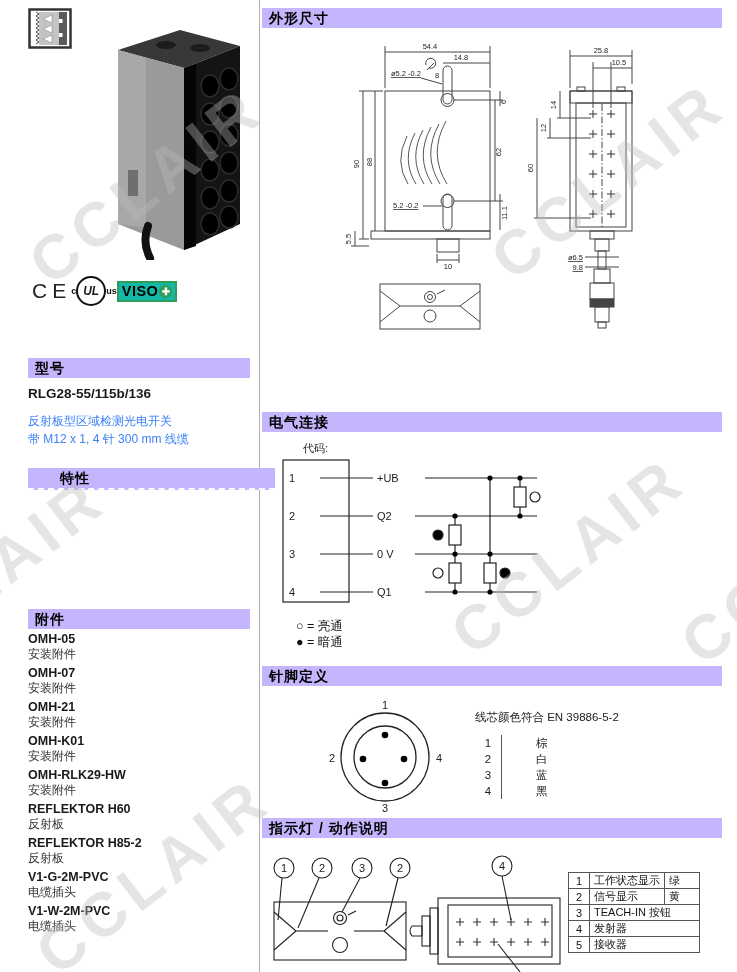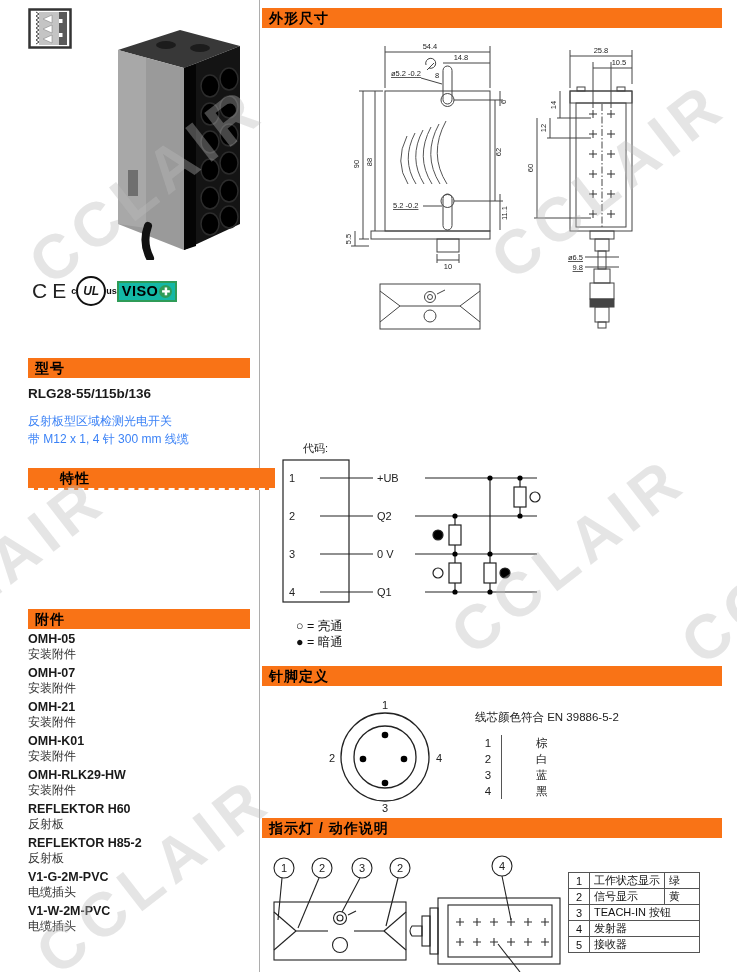--- a/index.html
+++ b/index.html
@@ -3,21 +3,21 @@
 <meta charset="utf-8">
 <style>
   html,body{margin:0;padding:0;background:#fff;}
   .page{position:relative;width:737px;height:972px;background:#fff;overflow:hidden;
         font-family:"Liberation Sans",sans-serif;color:#1a1a1a;}
   .wm{position:absolute;font-weight:bold;font-size:62px;letter-spacing:7px;
       color:rgba(187,187,187,0.38);transform:rotate(-38deg);white-space:nowrap;
       pointer-events:none;z-index:1;}
   .col-divider{position:absolute;left:259px;top:0;width:1px;height:972px;background:#adadad;}
   .abs{position:absolute;}
-  .bar{background:#f97316;color:#000;font-weight:bold;font-size:14px;
+  .bar{background:#c4b5fd;color:#000;font-weight:bold;font-size:14px;
        line-height:20px;padding-left:7px;letter-spacing:1px;}
   .bar.dashed{border-bottom:2px dashed #fbfbfb;}
   
   .model-name{font-size:13.5px;font-weight:bold;}
   .body-txt{font-size:12px;line-height:18px;color:#3b82f6;}
   .feat{font-size:12px;line-height:19.5px;color:#222;display:flex;}
   .feat::before{content:"•";margin:0 7px 0 6px;font-weight:bold;}
   .acc-item{margin-bottom:4px;}
   .acc-name{font-size:12.5px;font-weight:bold;line-height:15px;}
   .acc-desc{font-size:12px;line-height:15px;color:#333;}
@@ -279,20 +279,21 @@
     <rect x="245" y="247" width="24" height="16"></rect>
     <rect x="245" y="263" width="24" height="8" fill="#444"></rect>
     <rect x="250" y="271" width="14" height="15"></rect>
     <rect x="253" y="286" width="8" height="6"></rect>
     <line x1="240" y1="221" x2="274" y2="221"></line>
     <text class="dim" x="238" y="224" text-anchor="end" stroke="none" text-decoration="underline">ø6.5</text>
     <line x1="240" y1="231" x2="274" y2="231"></line>
     <text class="dim" x="238" y="234" text-anchor="end" stroke="none" text-decoration="underline">9.8</text>
   </svg>
 
+  <div class="abs bar" style="left:262px;top:412px;width:453px;">电气连接</div>
 
   <svg class="abs" style="left:275px;top:438px;" width="320" height="175" viewBox="0 0 320 175" fill="none" stroke="#222" stroke-width="1.2">
     <text class="lbl" x="28" y="14" stroke="none">代码:</text>
     <rect x="8" y="22" width="66" height="142"></rect>
     <text class="lbl" x="14" y="44" stroke="none">1</text>
     <text class="lbl" x="14" y="82" stroke="none">2</text>
     <text class="lbl" x="14" y="120" stroke="none">3</text>
     <text class="lbl" x="14" y="158" stroke="none">4</text>
     <line x1="45" y1="40" x2="98" y2="40"></line>
       <line x1="45" y1="78" x2="98" y2="78"></line>

